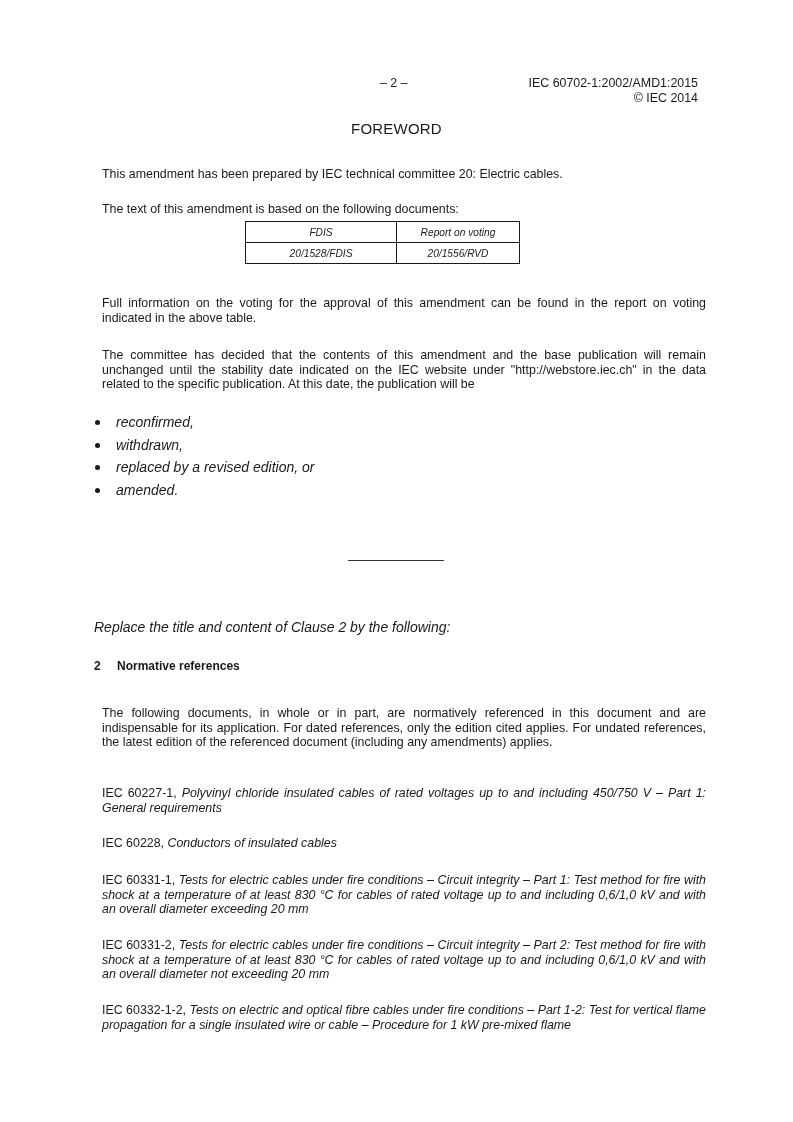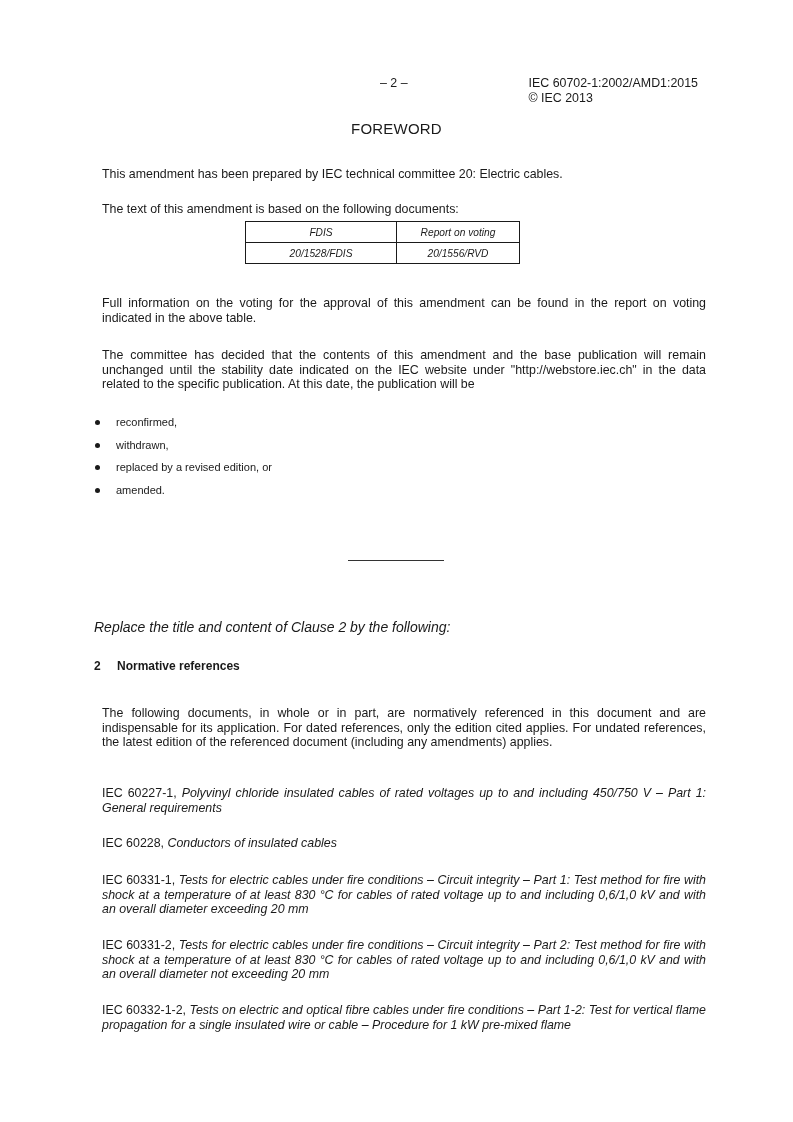--- a/index.html
+++ b/index.html
@@ -16,21 +16,21 @@
       color: #1a1a1a;
       font-size: 12.4px;
     }
     .abs { position: absolute; }
     .pageno {
       left: 380px; top: 76px;
       font-size: 12.4px;
     }
     .docid {
       right: 95px; top: 76px;
-      text-align: left;
+      text-align: right;
       font-size: 12.4px;
       line-height: 14.5px;
     }
     .foreword {
       left: 0; width: 793px; top: 120px;
       text-align: center;
       font-size: 15px;
       letter-spacing: 0.2px;
     }
     .para {
@@ -53,21 +53,22 @@
       text-align: center;
       height: 20px;
       padding: 0;
     }
     table.vote td.c1 { width: 150px; }
     table.vote td.c2 { width: 122px; }
     .bullets {
       left: 94px; top: 414px;
       margin: 0; padding: 0;
       list-style: none;
-      font-size: 11px;
+      font-size: 14px;
+      font-style: italic;
     }
     .bullets li {
       position: relative;
       height: 22.5px;
       line-height: 16px;
       padding-left: 22px;
     }
     .bullets li .dot {
       position: absolute;
       left: 1px; top: 6px;
@@ -92,21 +93,21 @@
     }
     .clause .num { display: inline-block; width: 23px; }
     .ref i { font-style: italic; }
   </style>
 </head>
 <body>
 
 <div class="abs pageno">– 2 –</div>
 <div class="abs docid">
   <div>IEC 60702-1:2002/AMD1:2015</div>
-  <div>© IEC 2013</div>
+  <div>© IEC 2014</div>
 </div>
 
 <div class="abs foreword">FOREWORD</div>
 
 <p class="abs para" style="top:159px;">This amendment has been prepared by IEC technical committee 20: Electric cables.</p>
 <p class="abs para" style="top:194px;">The text of this amendment is based on the following documents:</p>
 
 <table class="vote">
   <tbody>
       <tr>

